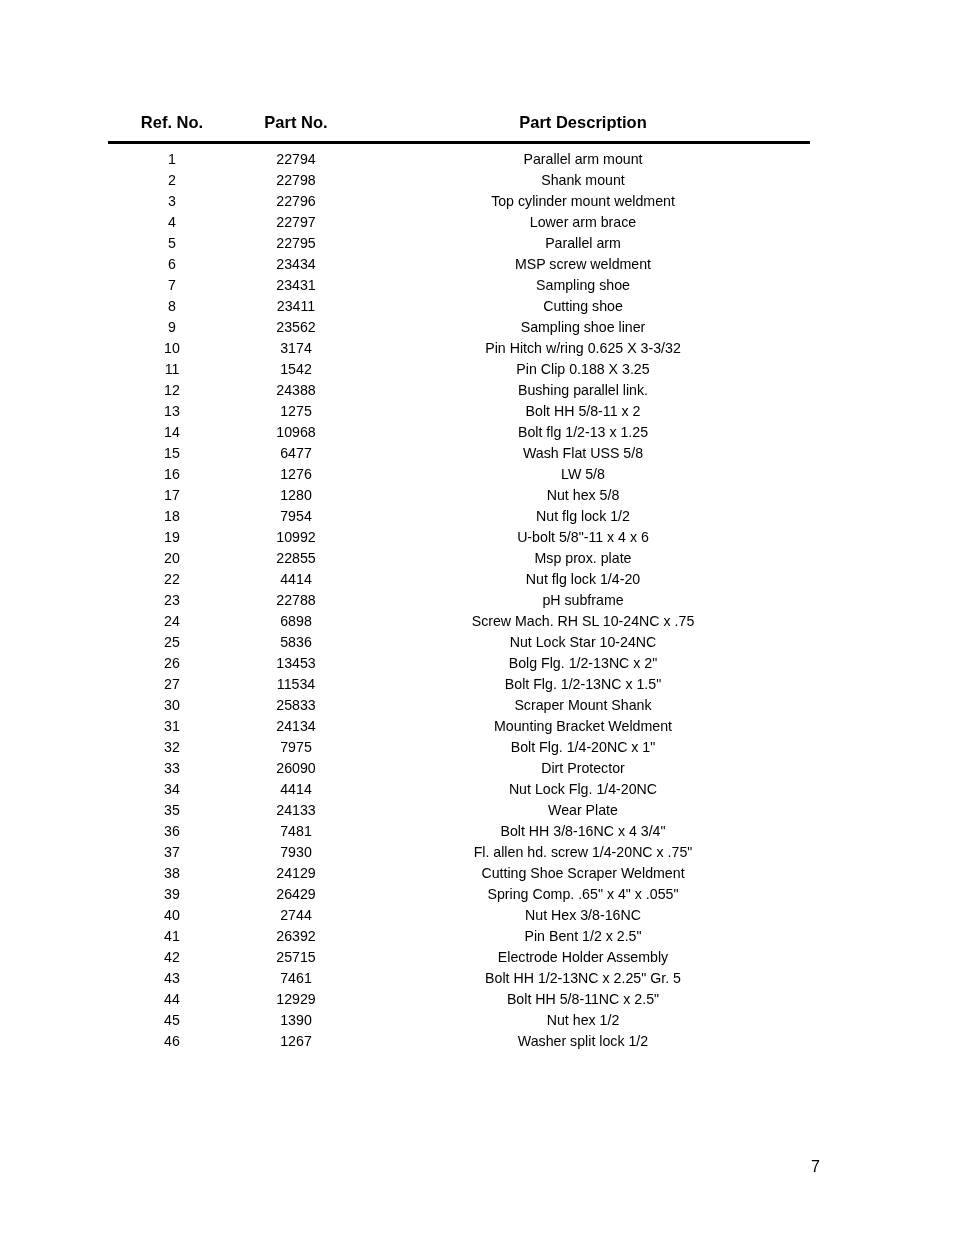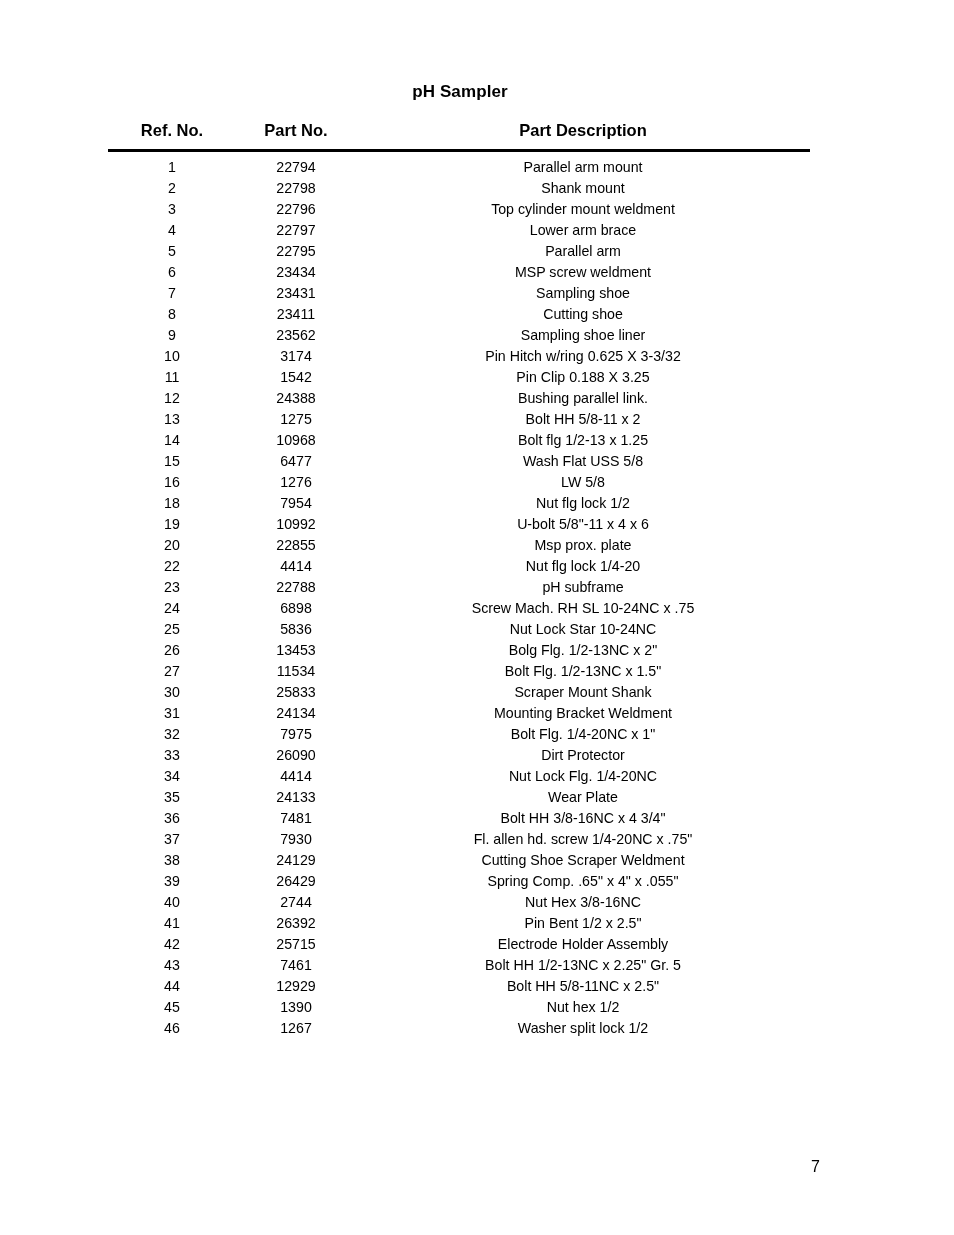--- a/index.html
+++ b/index.html
@@ -32,21 +32,21 @@
     width: 920px;
     text-align: center;
     font-size: 17px;
     font-weight: bold;
     letter-spacing: 0.1px;
   }
 
   
   .parts-table {
     position: absolute;
-    top: 120px;
+    top: 112px;
     left: 108px;
     width: 702px;
     border-collapse: collapse;
     table-layout: fixed;
   }
   .parts-table th,
   .parts-table td {
     padding: 0;
     margin: 0;
     text-align: center;
@@ -87,21 +87,20 @@
     text-align: right;
     font-size: 16px;
     font-weight: normal;
   }
 </style>
 </head>
 <body>
 
 <div class="page">
 
-  <div class="doc-title">pH Sampler</div>
 
   <table class="parts-table">
     <colgroup>
       <col class="col-ref">
       <col class="col-part">
       <col class="col-desc">
     </colgroup>
     <thead>
       <tr>
         <th>Ref. No.</th>
@@ -184,20 +183,25 @@
           <td>15</td>
           <td>6477</td>
           <td>Wash Flat USS 5/8</td>
         </tr>
         <tr>
           <td>16</td>
           <td>1276</td>
           <td>LW 5/8</td>
         </tr>
         <tr>
+          <td>17</td>
+          <td>1280</td>
+          <td>Nut hex 5/8</td>
+        </tr>
+        <tr>
           <td>18</td>
           <td>7954</td>
           <td>Nut flg lock 1/2</td>
         </tr>
         <tr>
           <td>19</td>
           <td>10992</td>
           <td>U-bolt 5/8"-11 x 4 x 6</td>
         </tr>
         <tr>

